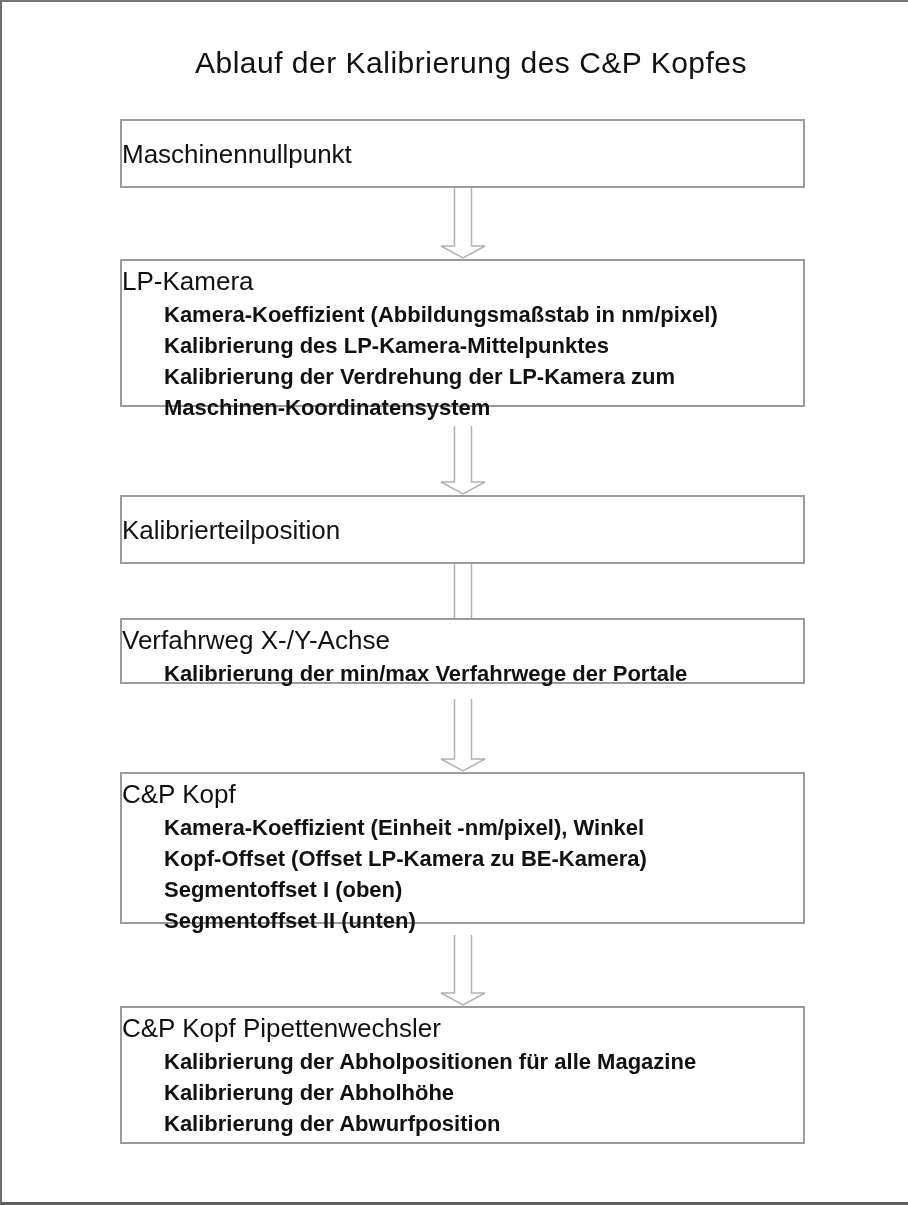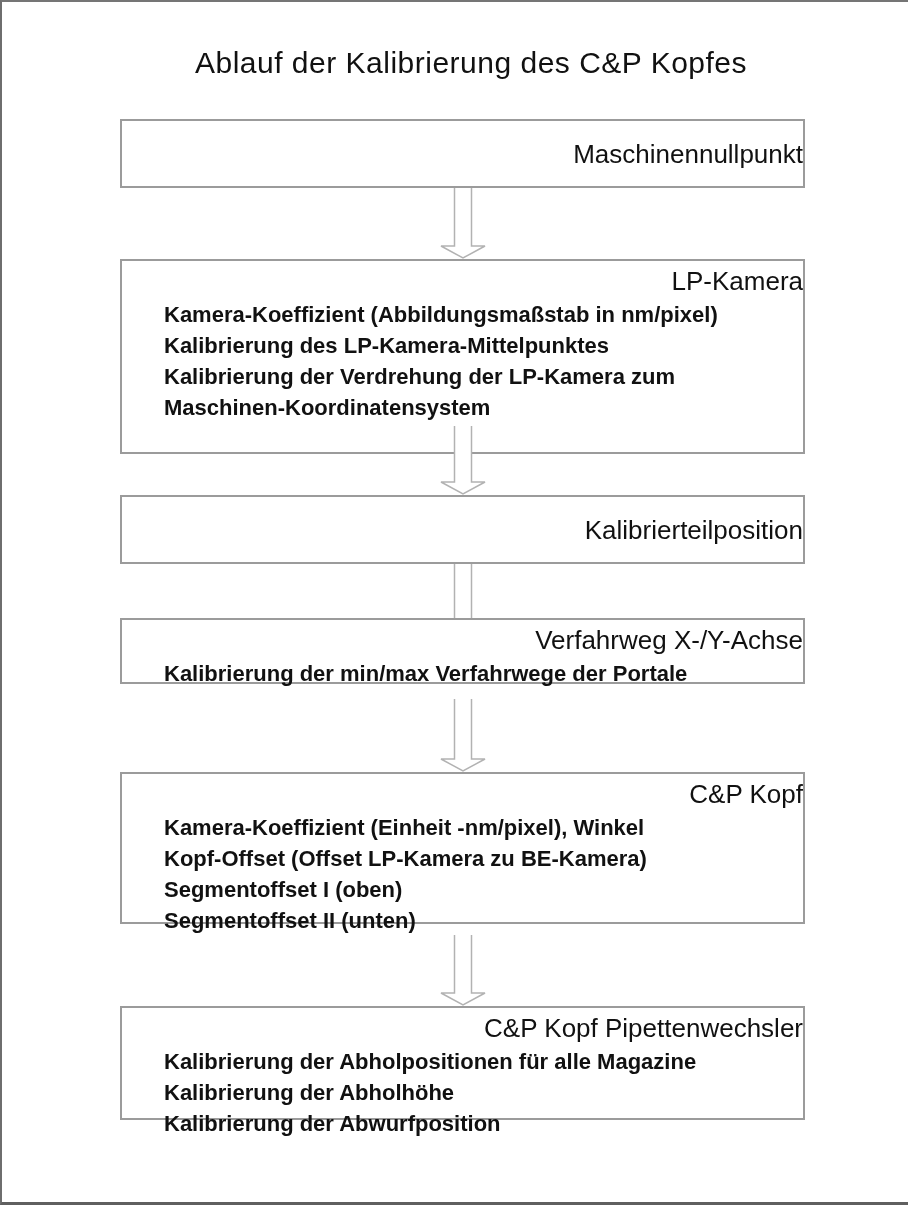--- a/index.html
+++ b/index.html
@@ -31,21 +31,21 @@
     box-sizing:border-box;
     border:2px solid #9b9b9b;
     background:#fff;
   }
   .fc-box.title-only {
     display:flex;
     align-items:center;
     justify-content:center;
   }
   .fc-title {
-    text-align:right;
+    text-align:left;
     font-size:26px;
     line-height:36px;
     color:#111;
     width:100%;
   }
   .fc-box.with-lines { padding-top:2px; }
   .fc-line {
     font-size:22px;
     line-height:31px;
     padding-left:42px;
@@ -66,21 +66,21 @@
 
 <div class="page">
   <h1 class="page-title">Ablauf der Kalibrierung des C&amp;P Kopfes</h1>
   <div id="flow">
       <div class="fc-box title-only" style="top: 117px; height: 69px;">
         <div class="fc-title">Maschinennullpunkt</div>
       </div>
       <svg class="fc-arrow" width="60" height="71" viewBox="0 0 60 71" style="top: 186px;">
         <path d="M21.5 0 L21.5 58 L8 58 L30 70 L52 58 L38.5 58 L38.5 0" fill="#ffffff" stroke="#b2b2b2" stroke-width="1.5"></path>
       </svg>
-      <div class="fc-box with-lines" style="top: 257px; height: 195px;">
+      <div class="fc-box with-lines" style="top: 257px; height: 148px;">
         <div class="fc-title">LP-Kamera</div>
         <div class="fc-line">Kamera-Koeffizient (Abbildungsmaßstab in nm/pixel)</div>
         <div class="fc-line">Kalibrierung des LP-Kamera-Mittelpunktes</div>
         <div class="fc-line">Kalibrierung der Verdrehung der LP-Kamera zum</div>
         <div class="fc-line">Maschinen-Koordinatensystem</div>
       </div>
       <svg class="fc-arrow" width="60" height="69" viewBox="0 0 60 69" style="top: 424px;">
         <path d="M21.5 0 L21.5 56 L8 56 L30 68 L52 56 L38.5 56 L38.5 0" fill="#ffffff" stroke="#b2b2b2" stroke-width="1.5"></path>
       </svg>
       <div class="fc-box title-only" style="top: 493px; height: 69px;">
@@ -99,20 +99,20 @@
       <div class="fc-box with-lines" style="top: 770px; height: 152px;">
         <div class="fc-title">C&amp;P Kopf</div>
         <div class="fc-line">Kamera-Koeffizient (Einheit -nm/pixel), Winkel</div>
         <div class="fc-line">Kopf-Offset (Offset LP-Kamera zu BE-Kamera)</div>
         <div class="fc-line">Segmentoffset I (oben)</div>
         <div class="fc-line">Segmentoffset II (unten)</div>
       </div>
       <svg class="fc-arrow" width="60" height="71" viewBox="0 0 60 71" style="top: 933px;">
         <path d="M21.5 0 L21.5 58 L8 58 L30 70 L52 58 L38.5 58 L38.5 0" fill="#ffffff" stroke="#b2b2b2" stroke-width="1.5"></path>
       </svg>
-      <div class="fc-box with-lines" style="top: 1004px; height: 114px;">
+      <div class="fc-box with-lines" style="top: 1004px; height: 138px;">
         <div class="fc-title">C&amp;P Kopf Pipettenwechsler</div>
         <div class="fc-line">Kalibrierung der Abholpositionen für alle Magazine</div>
         <div class="fc-line">Kalibrierung der Abholhöhe</div>
         <div class="fc-line">Kalibrierung der Abwurfposition</div>
       </div>
     </div>
 </div>
 
 </body></html>

